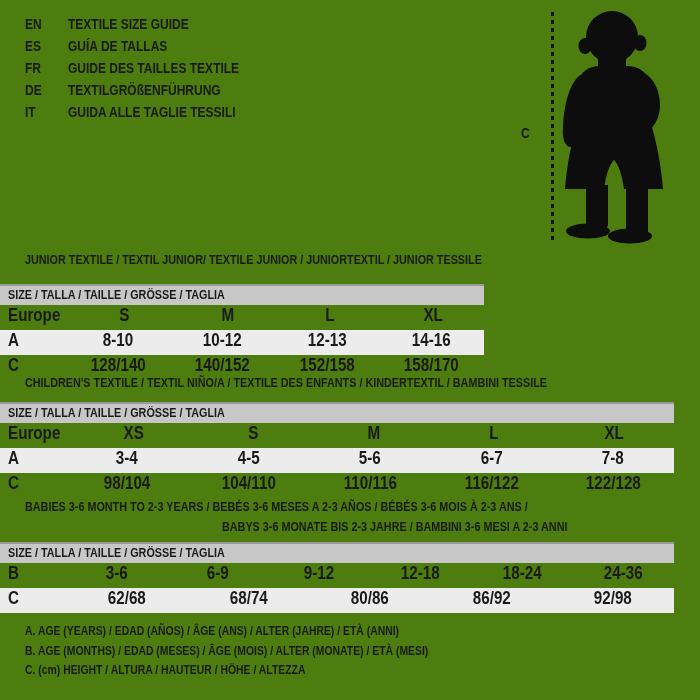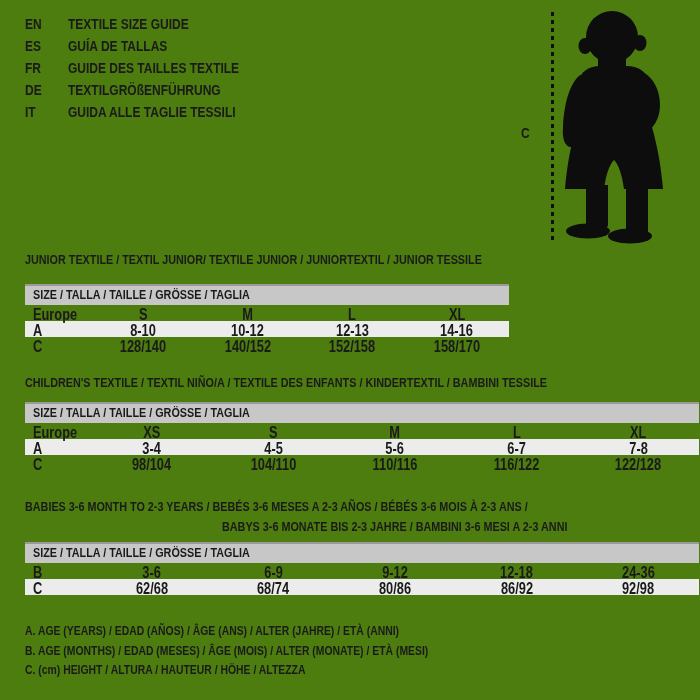--- a/index.html
+++ b/index.html
@@ -26,28 +26,28 @@
   
   .dashed-line{
     position:absolute;left:551px;top:12px;width:3px;height:232px;
     background:repeating-linear-gradient(to bottom,var(--sil) 0 4px,transparent 4px 8px);
   }
   .figure-c{position:absolute;left:521px;top:124px;font-size:15px;line-height:18px;}
   .toddler{position:absolute;left:560px;top:9px;width:110px;height:236px;}
 
   
   .sec-title{position:absolute;left:25px;font-size:13.5px;line-height:20px;text-align:right;}
-  .table{position:absolute;left:25px;}
+  .table{position:absolute;left:0;}
   .t1{width:484px;}
   .t2,.t3{width:674px;}
   .size-bar{
     background:var(--bar);border-top:2px solid var(--bar-border);
     height:19px;line-height:18px;padding-left:8px;font-size:13.5px;
   }
-  .trow{display:flex;height:16px;line-height:20px;font-size:16px;}
+  .trow{display:flex;height:25px;line-height:20px;font-size:19px;}
   .trow.alt{background:var(--alt);}
   .c0{flex:0 0 66px;padding-left:8px;box-sizing:border-box;text-align:left;}
   .cc{flex:1 1 0;text-align:center;}
 
   
   .legend{position:absolute;left:25px;top:621px;}
   .legend-line{font-size:13px;line-height:19.5px;}
 </style>
 </head>
 <body>
@@ -175,20 +175,21 @@
   <div class="table t3" style="top:542px">
     <div class="size-bar">
       <span class="cond">SIZE / TALLA / TAILLE / GRÖSSE / TAGLIA</span>
     </div>
     <div class="trow">
       <span class="c0"><span class="cond">B</span></span>
       <span class="cc"><span class="cond">3-6</span></span>
       <span class="cc"><span class="cond">6-9</span></span>
       <span class="cc"><span class="cond">9-12</span></span>
       <span class="cc"><span class="cond">12-18</span></span>
+      <span class="cc"><span class="cond">18-24</span></span>
       <span class="cc"><span class="cond">24-36</span></span>
     </div>
     <div class="trow alt">
       <span class="c0"><span class="cond">C</span></span>
       <span class="cc"><span class="cond">62/68</span></span>
       <span class="cc"><span class="cond">68/74</span></span>
       <span class="cc"><span class="cond">80/86</span></span>
       <span class="cc"><span class="cond">86/92</span></span>
       <span class="cc"><span class="cond">92/98</span></span>
     </div>

